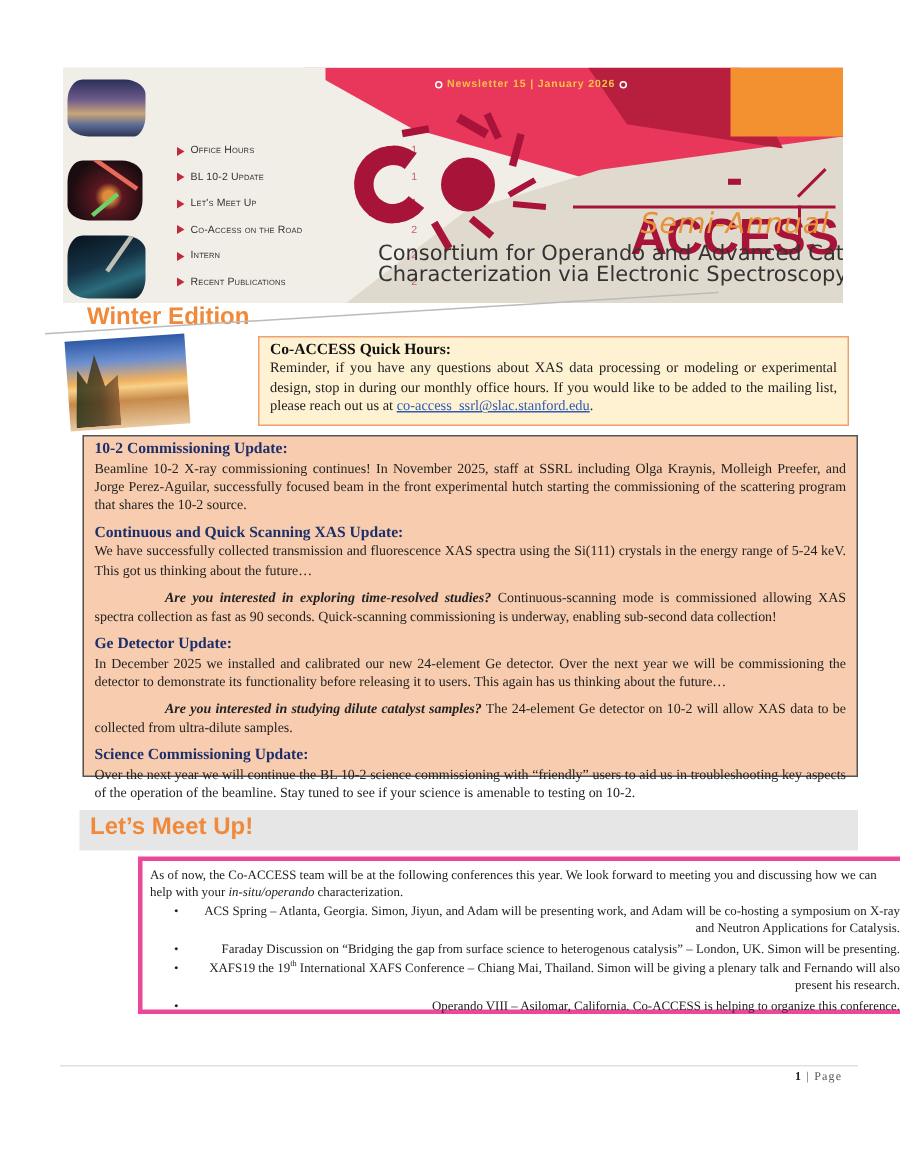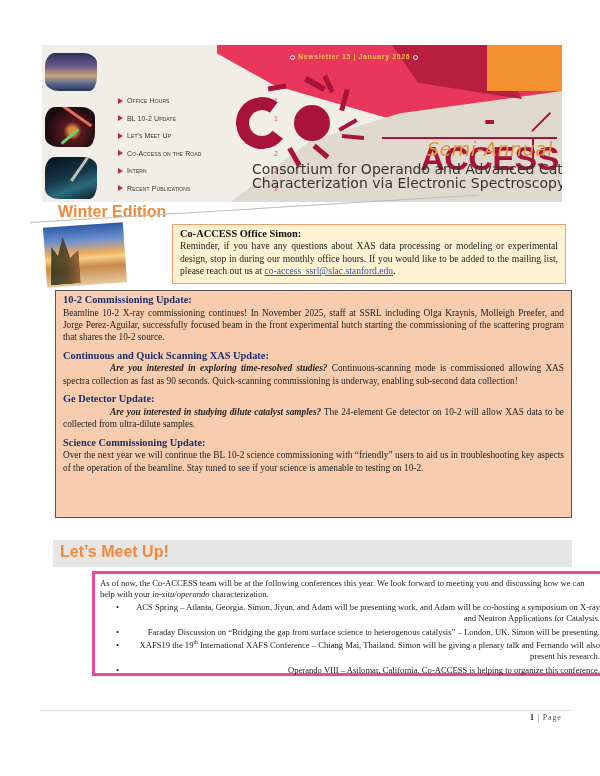--- a/index.html
+++ b/index.html
@@ -140,32 +140,34 @@
     <div>Consortium for Operando and Advanced Catalyst</div>
     <div>Characterization via Electronic Spectroscopy and Structure</div>
   </div>
 </div>
 
 <div class="winter-title">Winter Edition</div>
 <div class="winter-line"></div>
 <div class="winter-photo"></div>
 
 <div class="office-box">
-  <div class="office-title">Co-ACCESS Office Simon:</div>
+  <div class="office-title">Co-ACCESS Quick Hours:</div>
   <div><span>Reminder, if you have any questions about XAS data processing or modeling or experimental design, stop in during our monthly office hours. If you would like to be added to the mailing list, please reach out us at </span><a>co-access_ssrl@slac.stanford.edu</a><span>.</span></div>
 </div>
 
 <div class="updates-box">
   <div class="u-h">10-2 Commissioning Update:</div>
   <div class="u-p">Beamline 10-2 X-ray commissioning continues! In November 2025, staff at SSRL including Olga Kraynis, Molleigh Preefer, and Jorge Perez-Aguilar, successfully focused beam in the front experimental hutch starting the commissioning of the scattering program that shares the 10-2 source.</div>
 
   <div class="u-h">Continuous and Quick Scanning XAS Update:</div>
+  <div class="u-p">We have successfully collected transmission and fluorescence XAS spectra using the Si(111) crystals in the energy range of 5-24 keV. This got us thinking about the future…</div>
   <div class="u-p"><em>Are you interested in exploring time-resolved studies?</em><span> Continuous-scanning mode is commissioned allowing XAS spectra collection as fast as 90 seconds. Quick-scanning commissioning is underway, enabling sub-second data collection!</span></div>
 
   <div class="u-h">Ge Detector Update:</div>
+  <div class="u-p">In December 2025 we installed and calibrated our new 24-element Ge detector. Over the next year we will be commissioning the detector to demonstrate its functionality before releasing it to users. This again has us thinking about the future…</div>
   <div class="u-p"><em>Are you interested in studying dilute catalyst samples?</em><span> The 24-element Ge detector on 10-2 will allow XAS data to be collected from ultra-dilute samples.</span></div>
 
   <div class="u-h">Science Commissioning Update:</div>
   <div class="u-p" style="margin-bottom:0">Over the next year we will continue the BL 10-2 science commissioning with “friendly” users to aid us in troubleshooting key aspects of the operation of the beamline. Stay tuned to see if your science is amenable to testing on 10-2.</div>
 </div>
 
 <div class="meet-bar"></div>
 <div class="meet-title">Let’s Meet Up!</div>
 <div class="meet-box">
   <div><span>As of now, the Co-ACCESS team will be at the following conferences this year. We look forward to meeting you and discussing how we can help with your </span><i>in-situ/operando</i><span> characterization.</span></div>

